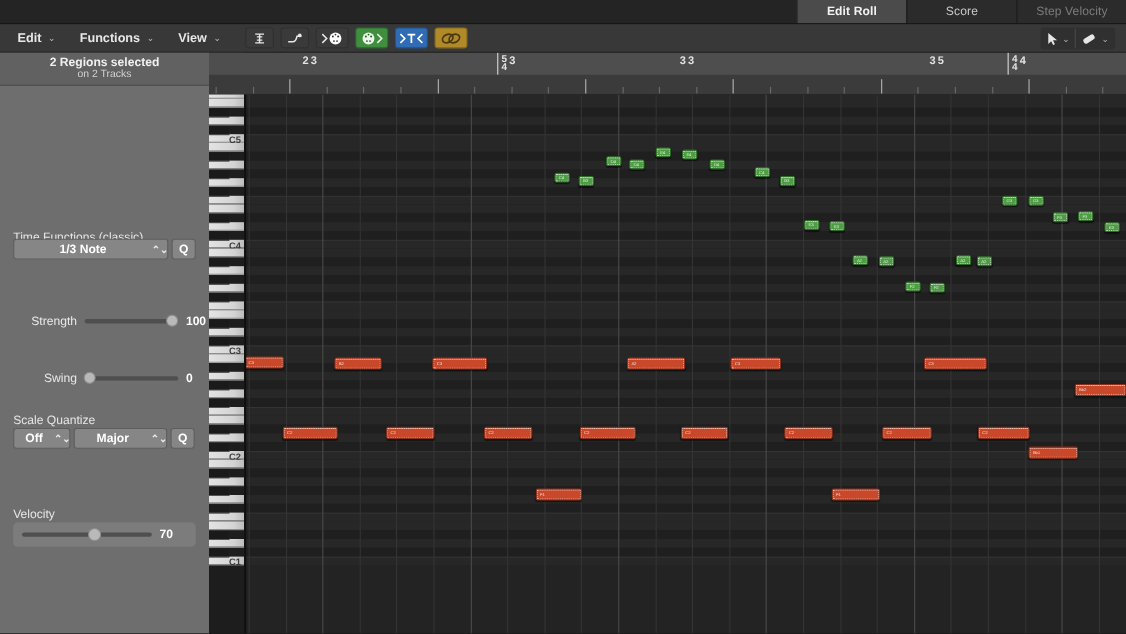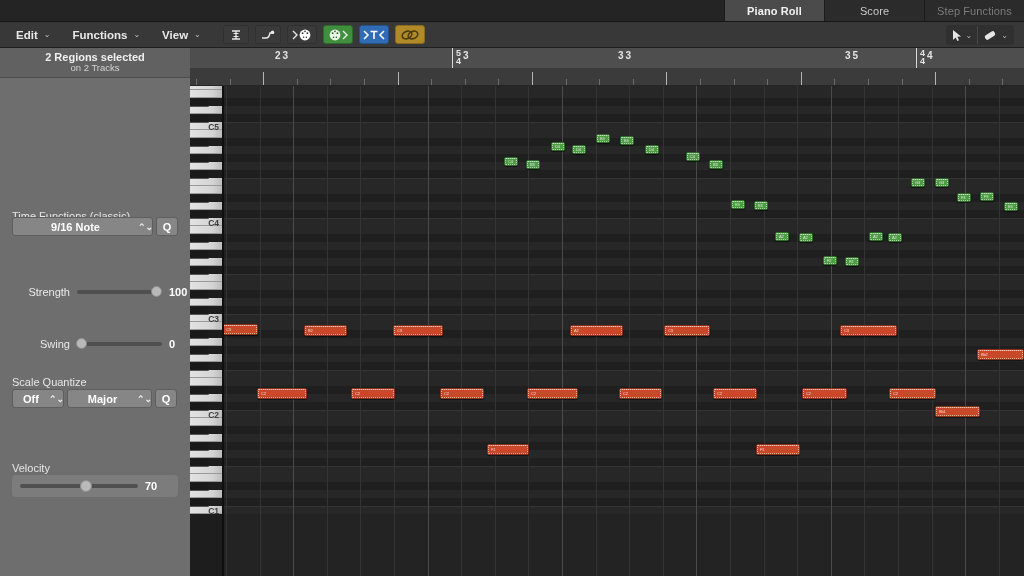--- a/index.html
+++ b/index.html
@@ -200,27 +200,27 @@
     background: #4e4e4e; border-bottom: 1px solid #262626;
   }
 </style>
 </head>
 <body>
 
 <div id="app">
 
   <div class="tabbar">
     <div class="tab active">
-      <span>Piano Roll</span>
+      <span>Edit Roll</span>
     </div>
     <div class="tab">
       <span>Score</span>
     </div>
     <div class="tab dim">
-      <span>Step Functions</span>
+      <span>Step Velocity</span>
     </div>
   </div>
 
   <div class="toolbar">
     <div class="menu-btn">
       <span>Edit</span>
       <span class="chev">⌄</span>
     </div>
     <div class="menu-btn">
       <span>Functions</span>
@@ -312,21 +312,21 @@
           <rect x="0.5" y="0.5" width="11" height="9" rx="1.5" fill="none" stroke="#dcdcdc" stroke-width="1"></rect>
           <path d="M3.5 4 L6 6.4 L8.5 4" stroke="#dcdcdc" stroke-width="1.2" fill="none"></path>
         </svg>
       </div>
     </div>
 
     <div class="sec-label" style="top:162px;">Time Functions (classic)</div>
 
     <div class="field-row" style="top:169px;">
       <div class="popup" style="width:141px;">
-        <span class="val">9/16 Note</span>
+        <span class="val">1/3 Note</span>
         <span class="stepper">⌃⌄</span>
       </div>
       <div class="qbtn">Q</div>
     </div>
 
     <div class="slider-row" style="top:238px;">
       <span class="sl-name" style="width:58px;">Strength</span>
       <div class="sl-track" style="width:85px;">
         <div class="sl-knob" style="left:74px;"></div>
       </div>

